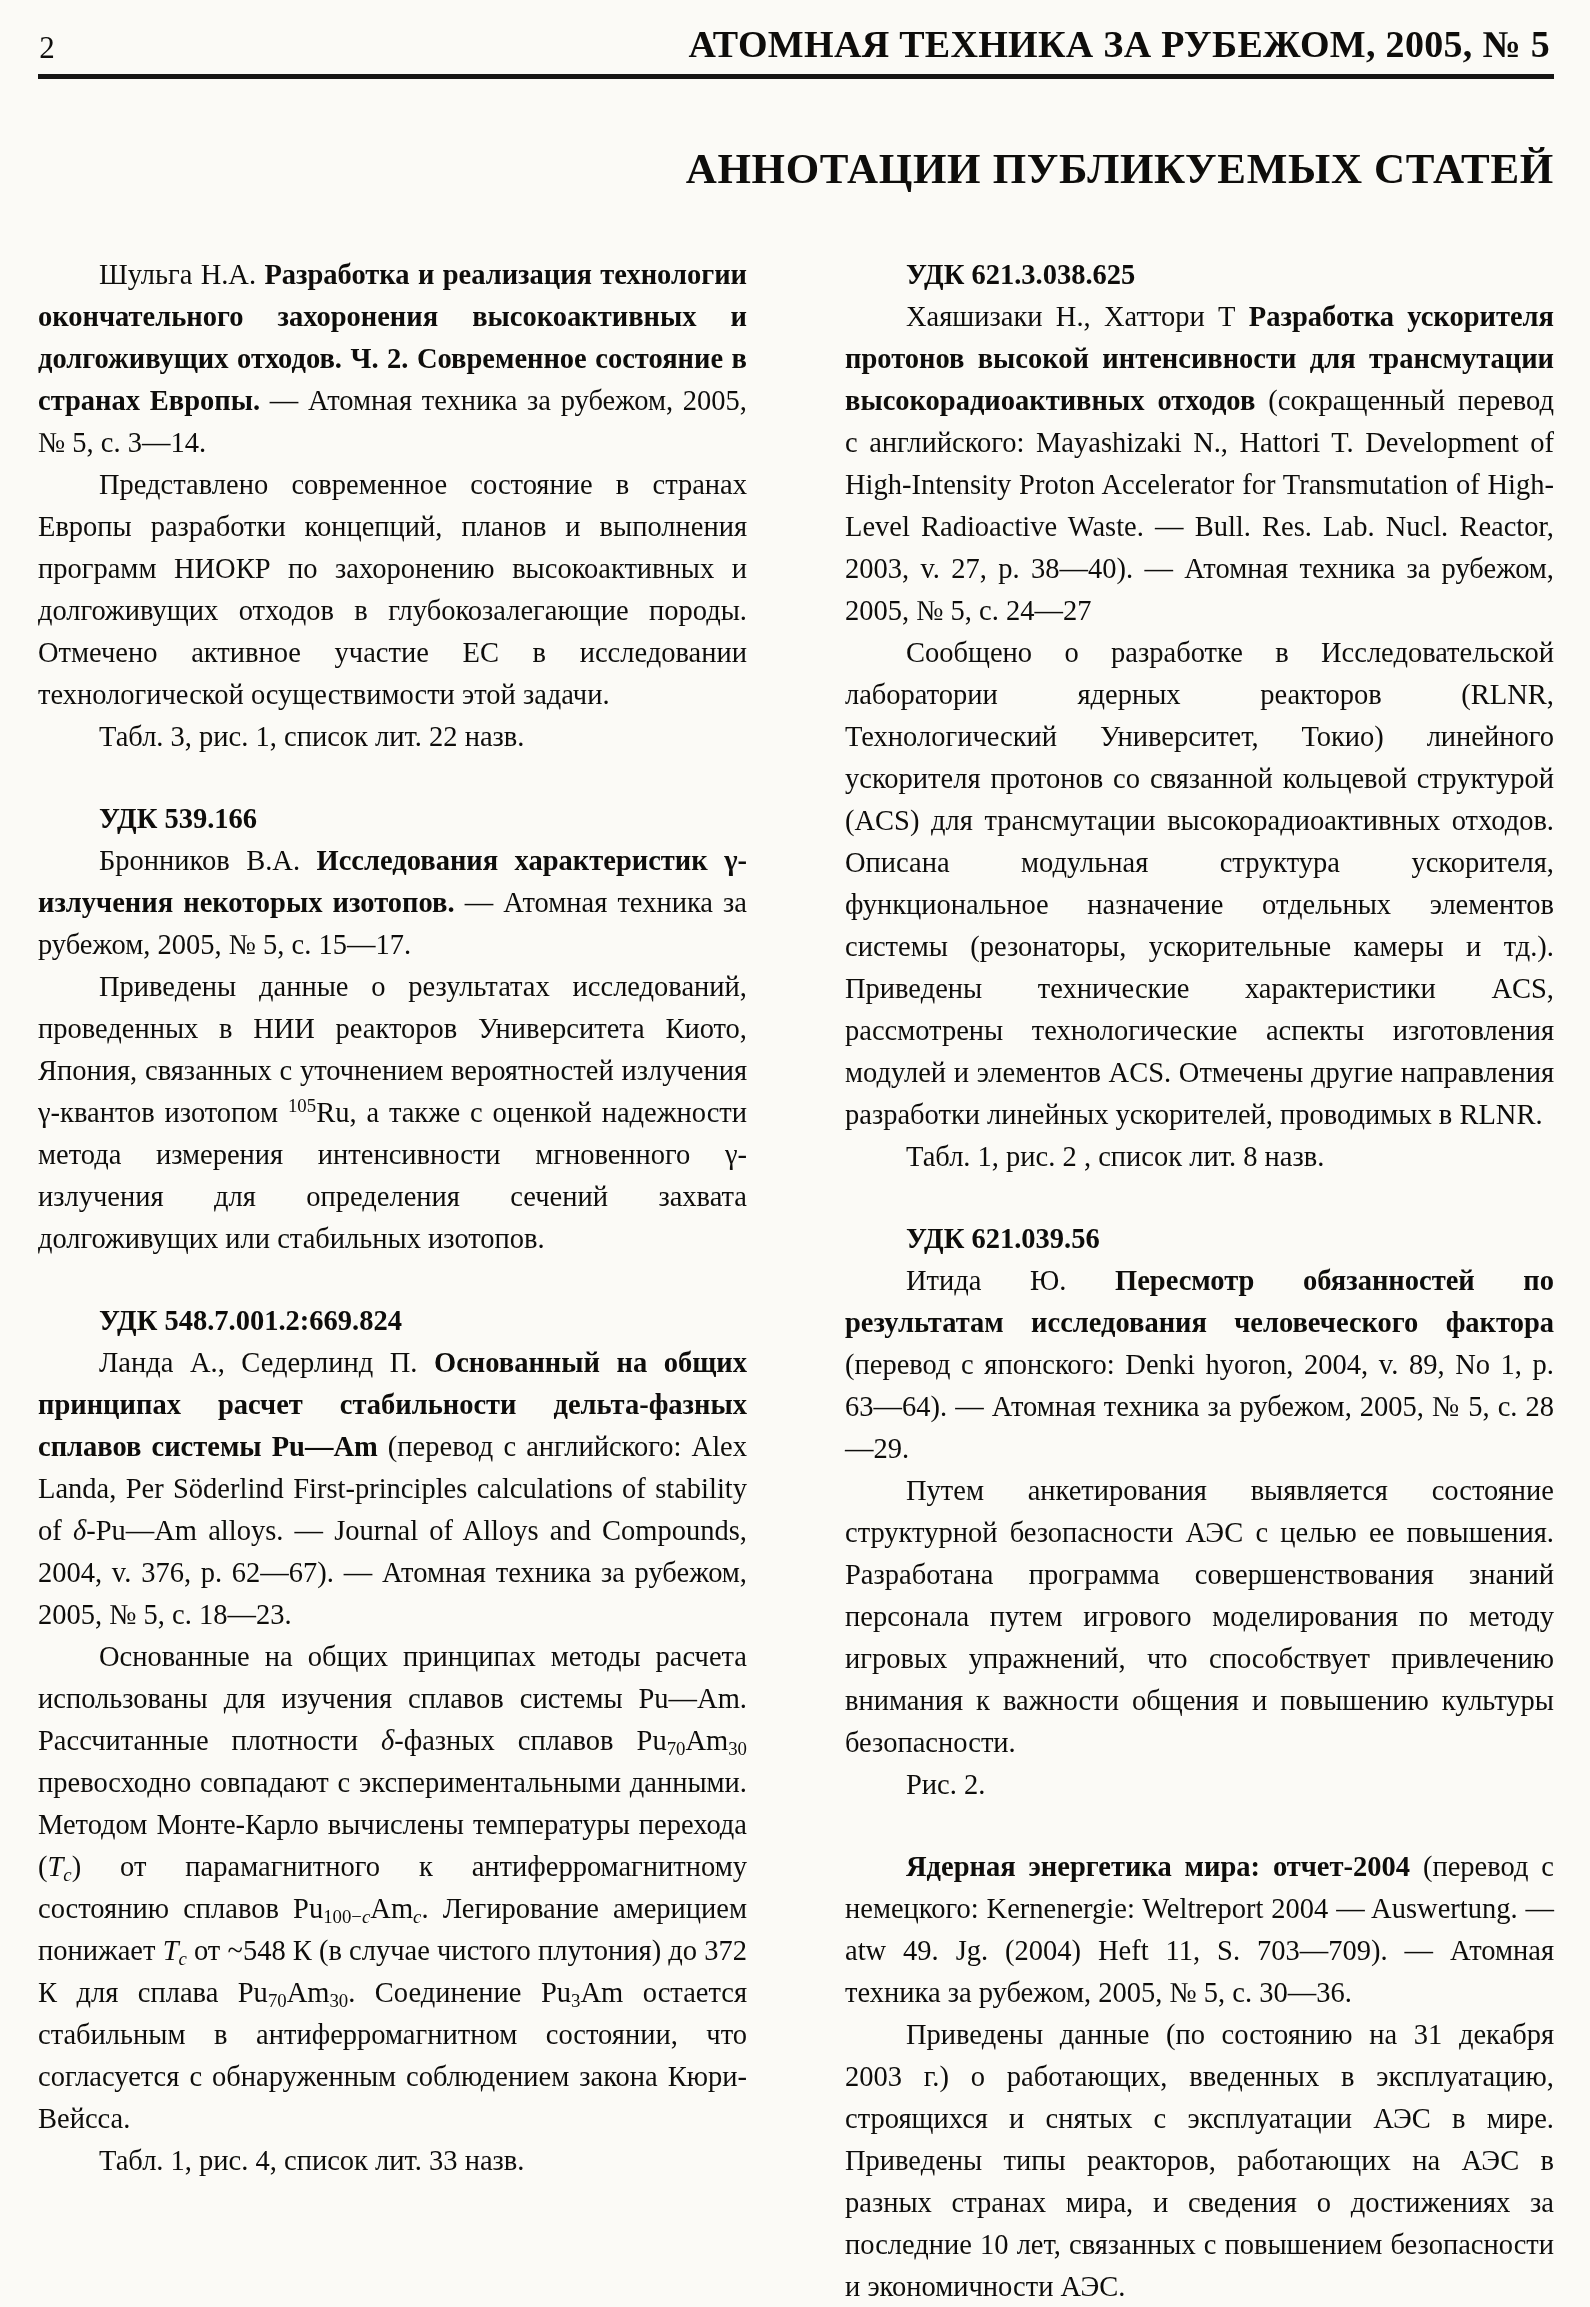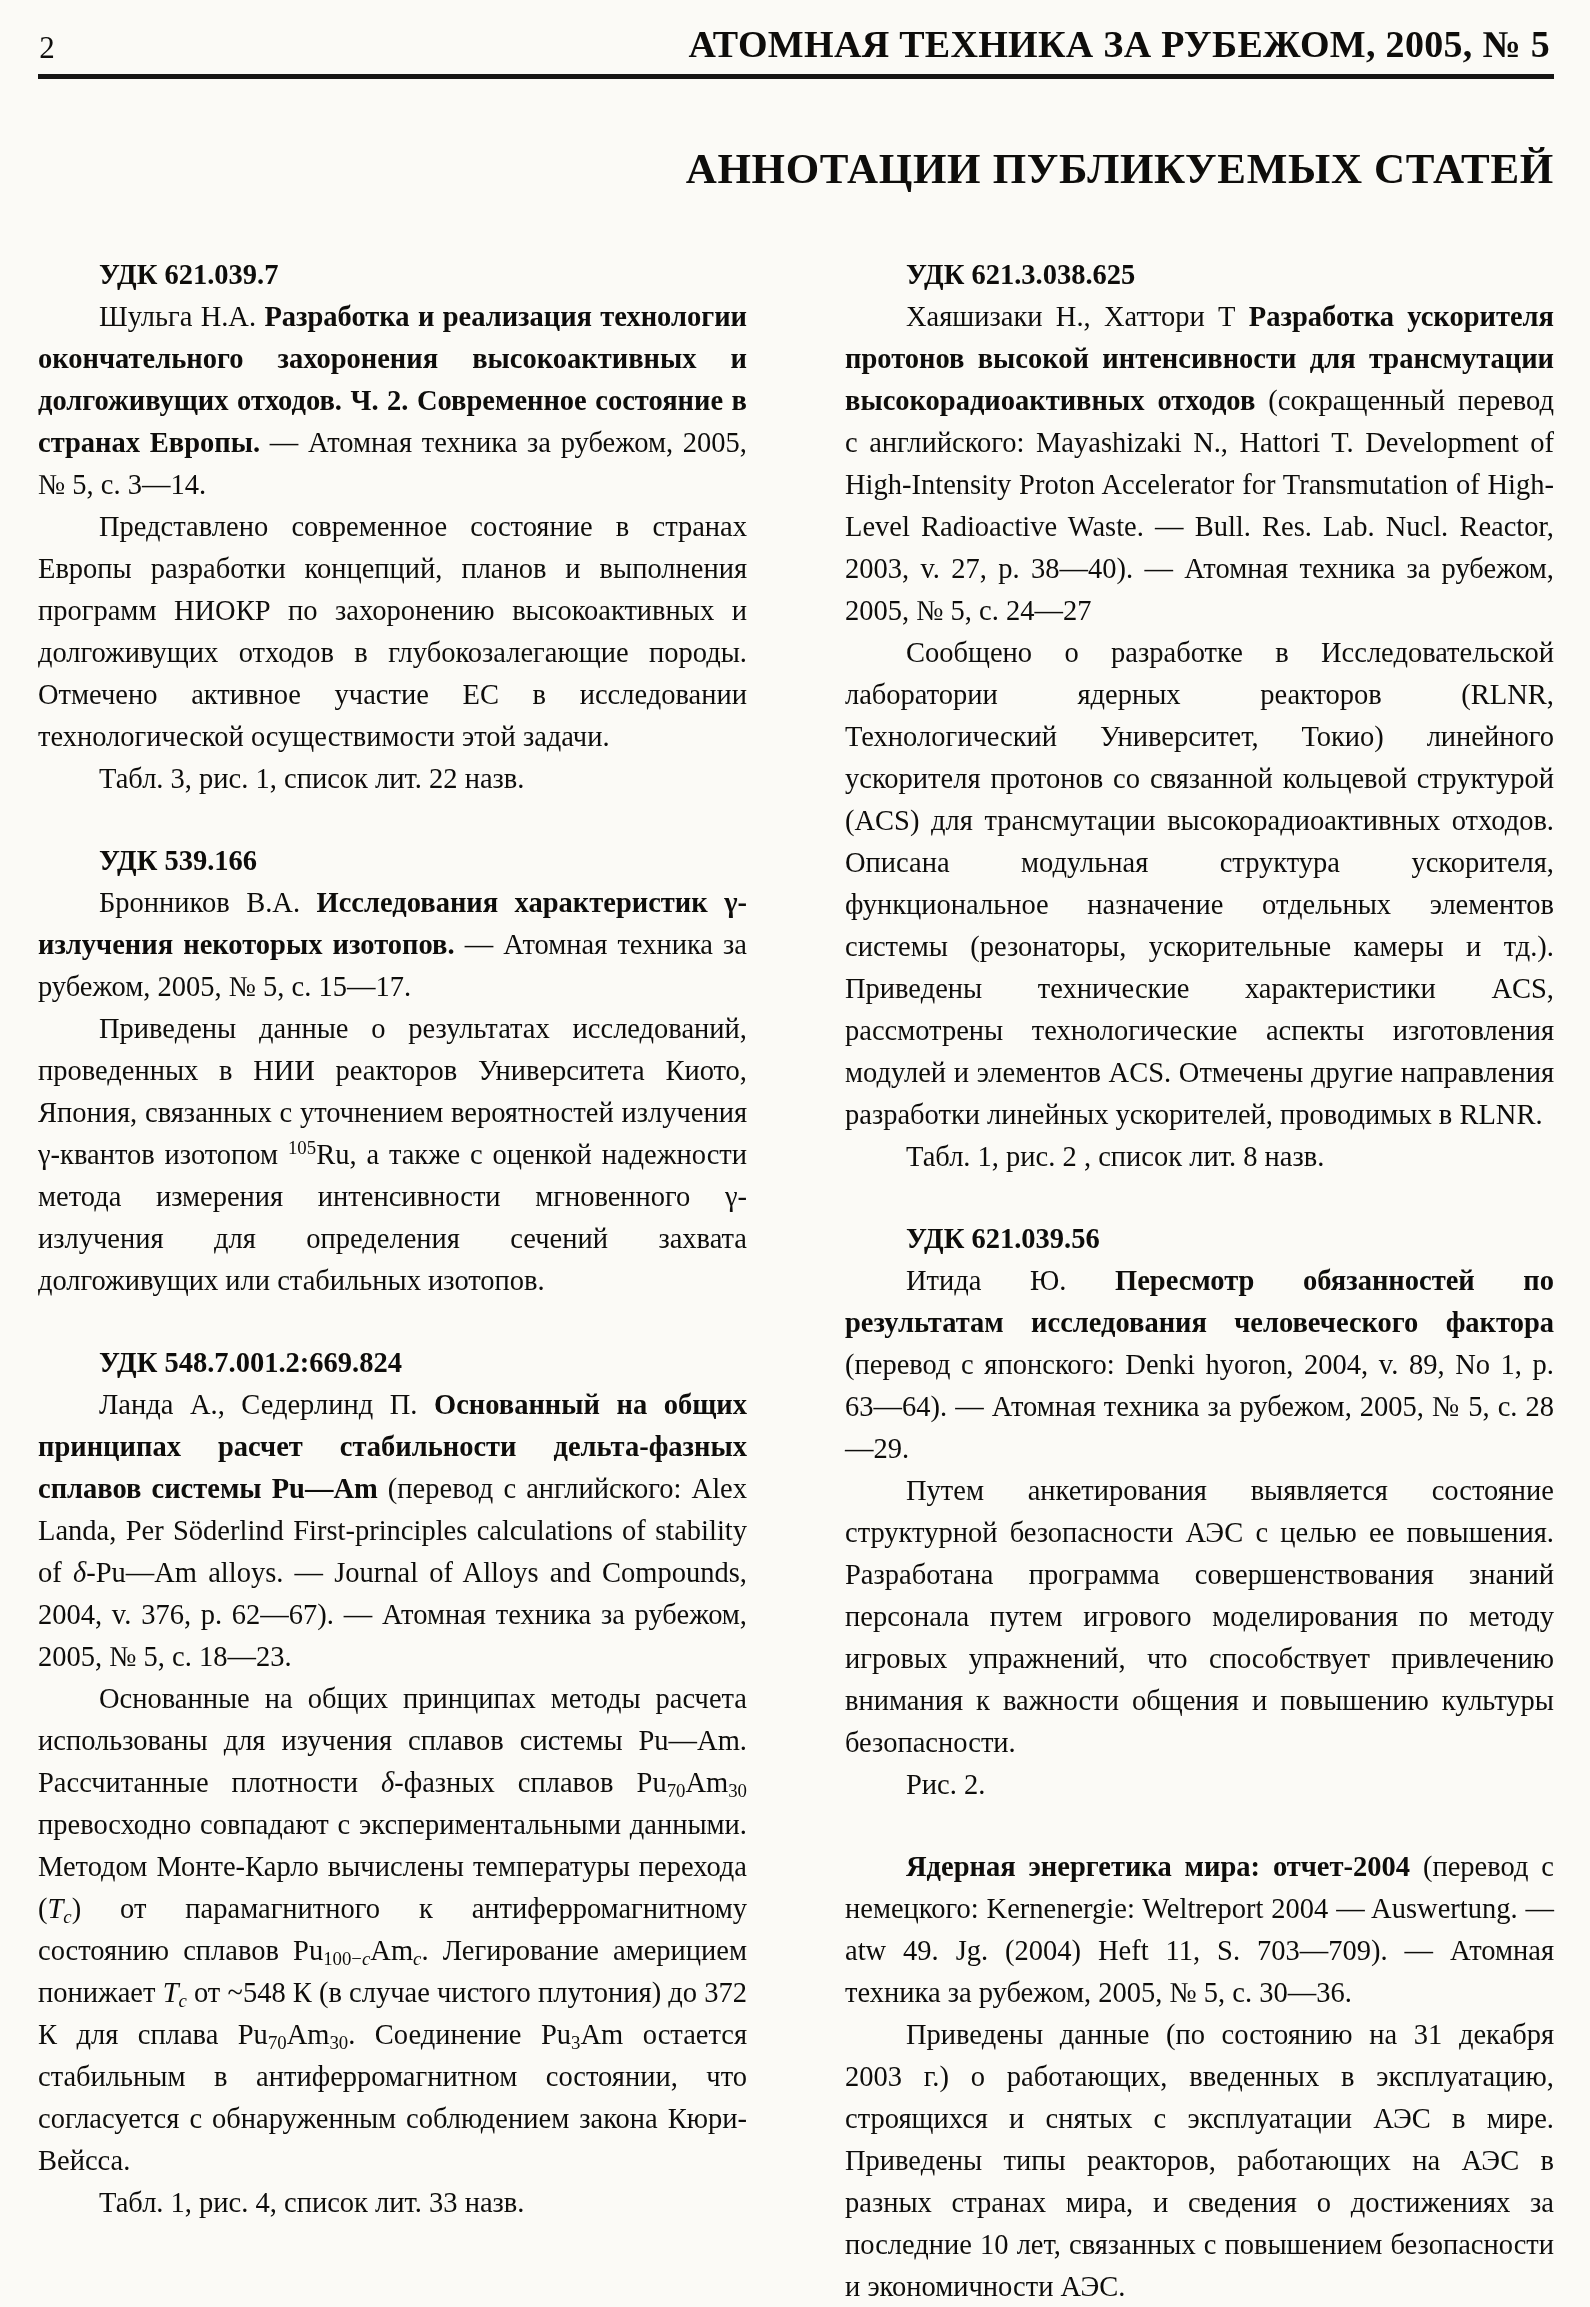--- a/index.html
+++ b/index.html
@@ -81,21 +81,20 @@
   <header class="page-header">
     <span class="page-num">2</span>
     <span class="journal-title">АТОМНАЯ ТЕХНИКА ЗА РУБЕЖОМ, 2005, № 5</span>
   </header>
 
   <h1 class="section-title">АННОТАЦИИ ПУБЛИКУЕМЫХ СТАТЕЙ</h1>
 
   <main class="columns">
     <div class="col">
         <article class="entry">
-          <p class="udk">УДК 621.039.7</p>
           <p class="para"><span>Шульга Н.А. </span><span class="b">Разработка и реализация технологии окончательного захоронения высокоактивных и долгоживущих отходов. Ч. 2. Современное состояние в странах Европы.</span><span> — Атомная техника за рубежом, 2005, № 5, с. 3—14.</span></p>
           <p class="para"><span>Представлено современное состояние в странах Европы разработки концепций, планов и выполнения программ НИОКР по захоронению высокоактивных и долгоживущих отходов в глубокозалегающие породы. Отмечено активное участие ЕС в исследовании технологической осуществимости этой задачи.</span></p>
           <p class="para"><span>Табл. 3, рис. 1, список лит. 22 назв.</span></p>
         </article>
         <article class="entry">
           <p class="udk">УДК 539.166</p>
           <p class="para"><span>Бронников В.А. </span><span class="b">Исследования характеристик γ-излучения некоторых изотопов.</span><span> — Атомная техника за рубежом, 2005, № 5, с. 15—17.</span></p>
           <p class="para"><span>Приведены данные о результатах исследований, проведенных в НИИ реакторов Университета Киото, Япония, связанных с уточнением вероятностей излучения γ-квантов изотопом </span><sup>105</sup><span>Ru, а также с оценкой надежности метода измерения интенсивности мгновенного γ-излучения для определения сечений захвата долгоживущих или стабильных изотопов.</span></p>
         </article>
         <article class="entry">

